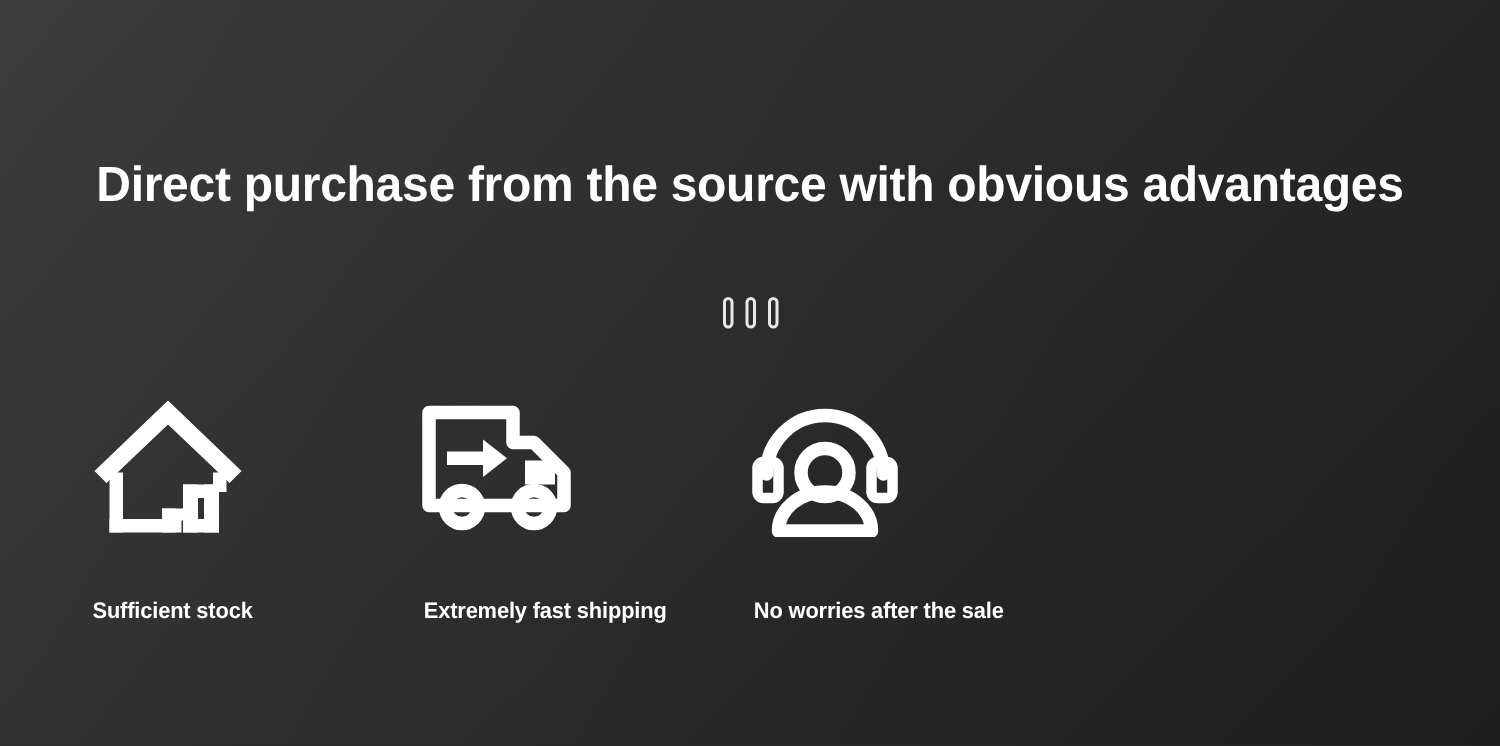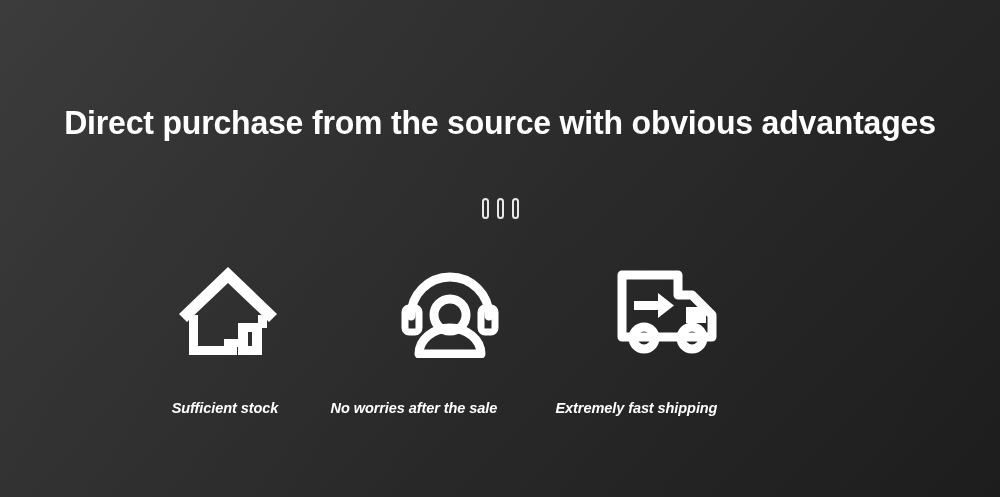--- a/index.html
+++ b/index.html
@@ -85,22 +85,21 @@
     top: 258px;
     left: 60px;
     width: 880px;
     display: flex;
     z-index: 2;
   }
   .feature {
     width: 220px;
     display: flex;
     flex-direction: column;
-    align-items: flex-end;
-    font-style: italic;
+    align-items: flex-start;
   }
   .icon-wrap {
     height: 105px;
     display: flex;
     align-items: center;
     justify-content: center;
   }
   .feature-label {
     margin-top: 36px;
     color: #ffffff;
@@ -152,53 +151,53 @@
             <rect x="62" y="83" width="24" height="9"></rect>
           </g>
         </svg>
       </div>
       <div class="feature-label">Sufficient stock</div>
     </div>
 
 
     <div class="feature">
       <div class="icon-wrap">
+        <svg width="104" height="92" viewBox="0 0 104 92" aria-hidden="true">
+          <g fill="none" stroke="#ffffff" stroke-width="9" stroke-linejoin="round">
+
+            <path d="M6 10 H62 V30 H76 L96 50 V72 H6 Z"></path>
+          </g>
+
+          <path d="M70 42 H84 L90 48 V58 H70 Z" fill="#ffffff"></path>
+
+          <g fill="#ffffff">
+            <rect x="18" y="36" width="28" height="9"></rect>
+            <path d="M42 28 L58 40.5 L42 53 Z"></path>
+          </g>
+
+          <g fill="none" stroke="#ffffff" stroke-width="9">
+            <circle cx="28" cy="73" r="11"></circle>
+            <circle cx="76" cy="73" r="11"></circle>
+          </g>
+        </svg>
+      </div>
+      <div class="feature-label">Extremely fast shipping</div>
+    </div>
+
+    <div class="feature">
+      <div class="icon-wrap">
         <svg width="100" height="94" viewBox="0 0 100 94" aria-hidden="true">
 
           <path d="M11 52 A39 39 0 0 1 89 52" fill="none" stroke="#ffffff" stroke-width="9" stroke-linecap="round"></path>
 
           <rect x="5" y="44" width="14" height="24" rx="4" fill="none" stroke="#ffffff" stroke-width="7"></rect>
           <rect x="81" y="44" width="14" height="24" rx="4" fill="none" stroke="#ffffff" stroke-width="7"></rect>
 
           <circle cx="50" cy="51" r="16" fill="none" stroke="#ffffff" stroke-width="9"></circle>
 
           <path d="M19 90 A31 26 0 0 1 81 90 Z" fill="none" stroke="#ffffff" stroke-width="9" stroke-linejoin="round"></path>
         </svg>
       </div>
       <div class="feature-label">No worries after the sale</div>
     </div>
 
-    <div class="feature">
-      <div class="icon-wrap">
-        <svg width="104" height="92" viewBox="0 0 104 92" aria-hidden="true">
-          <g fill="none" stroke="#ffffff" stroke-width="9" stroke-linejoin="round">
-
-            <path d="M6 10 H62 V30 H76 L96 50 V72 H6 Z"></path>
-          </g>
-
-          <path d="M70 42 H84 L90 48 V58 H70 Z" fill="#ffffff"></path>
-
-          <g fill="#ffffff">
-            <rect x="18" y="36" width="28" height="9"></rect>
-            <path d="M42 28 L58 40.5 L42 53 Z"></path>
-          </g>
-
-          <g fill="none" stroke="#ffffff" stroke-width="9">
-            <circle cx="28" cy="73" r="11"></circle>
-            <circle cx="76" cy="73" r="11"></circle>
-          </g>
-        </svg>
-      </div>
-      <div class="feature-label">Extremely fast shipping</div>
-    </div>
-
   </div>
 </div>
 
 </body></html>

